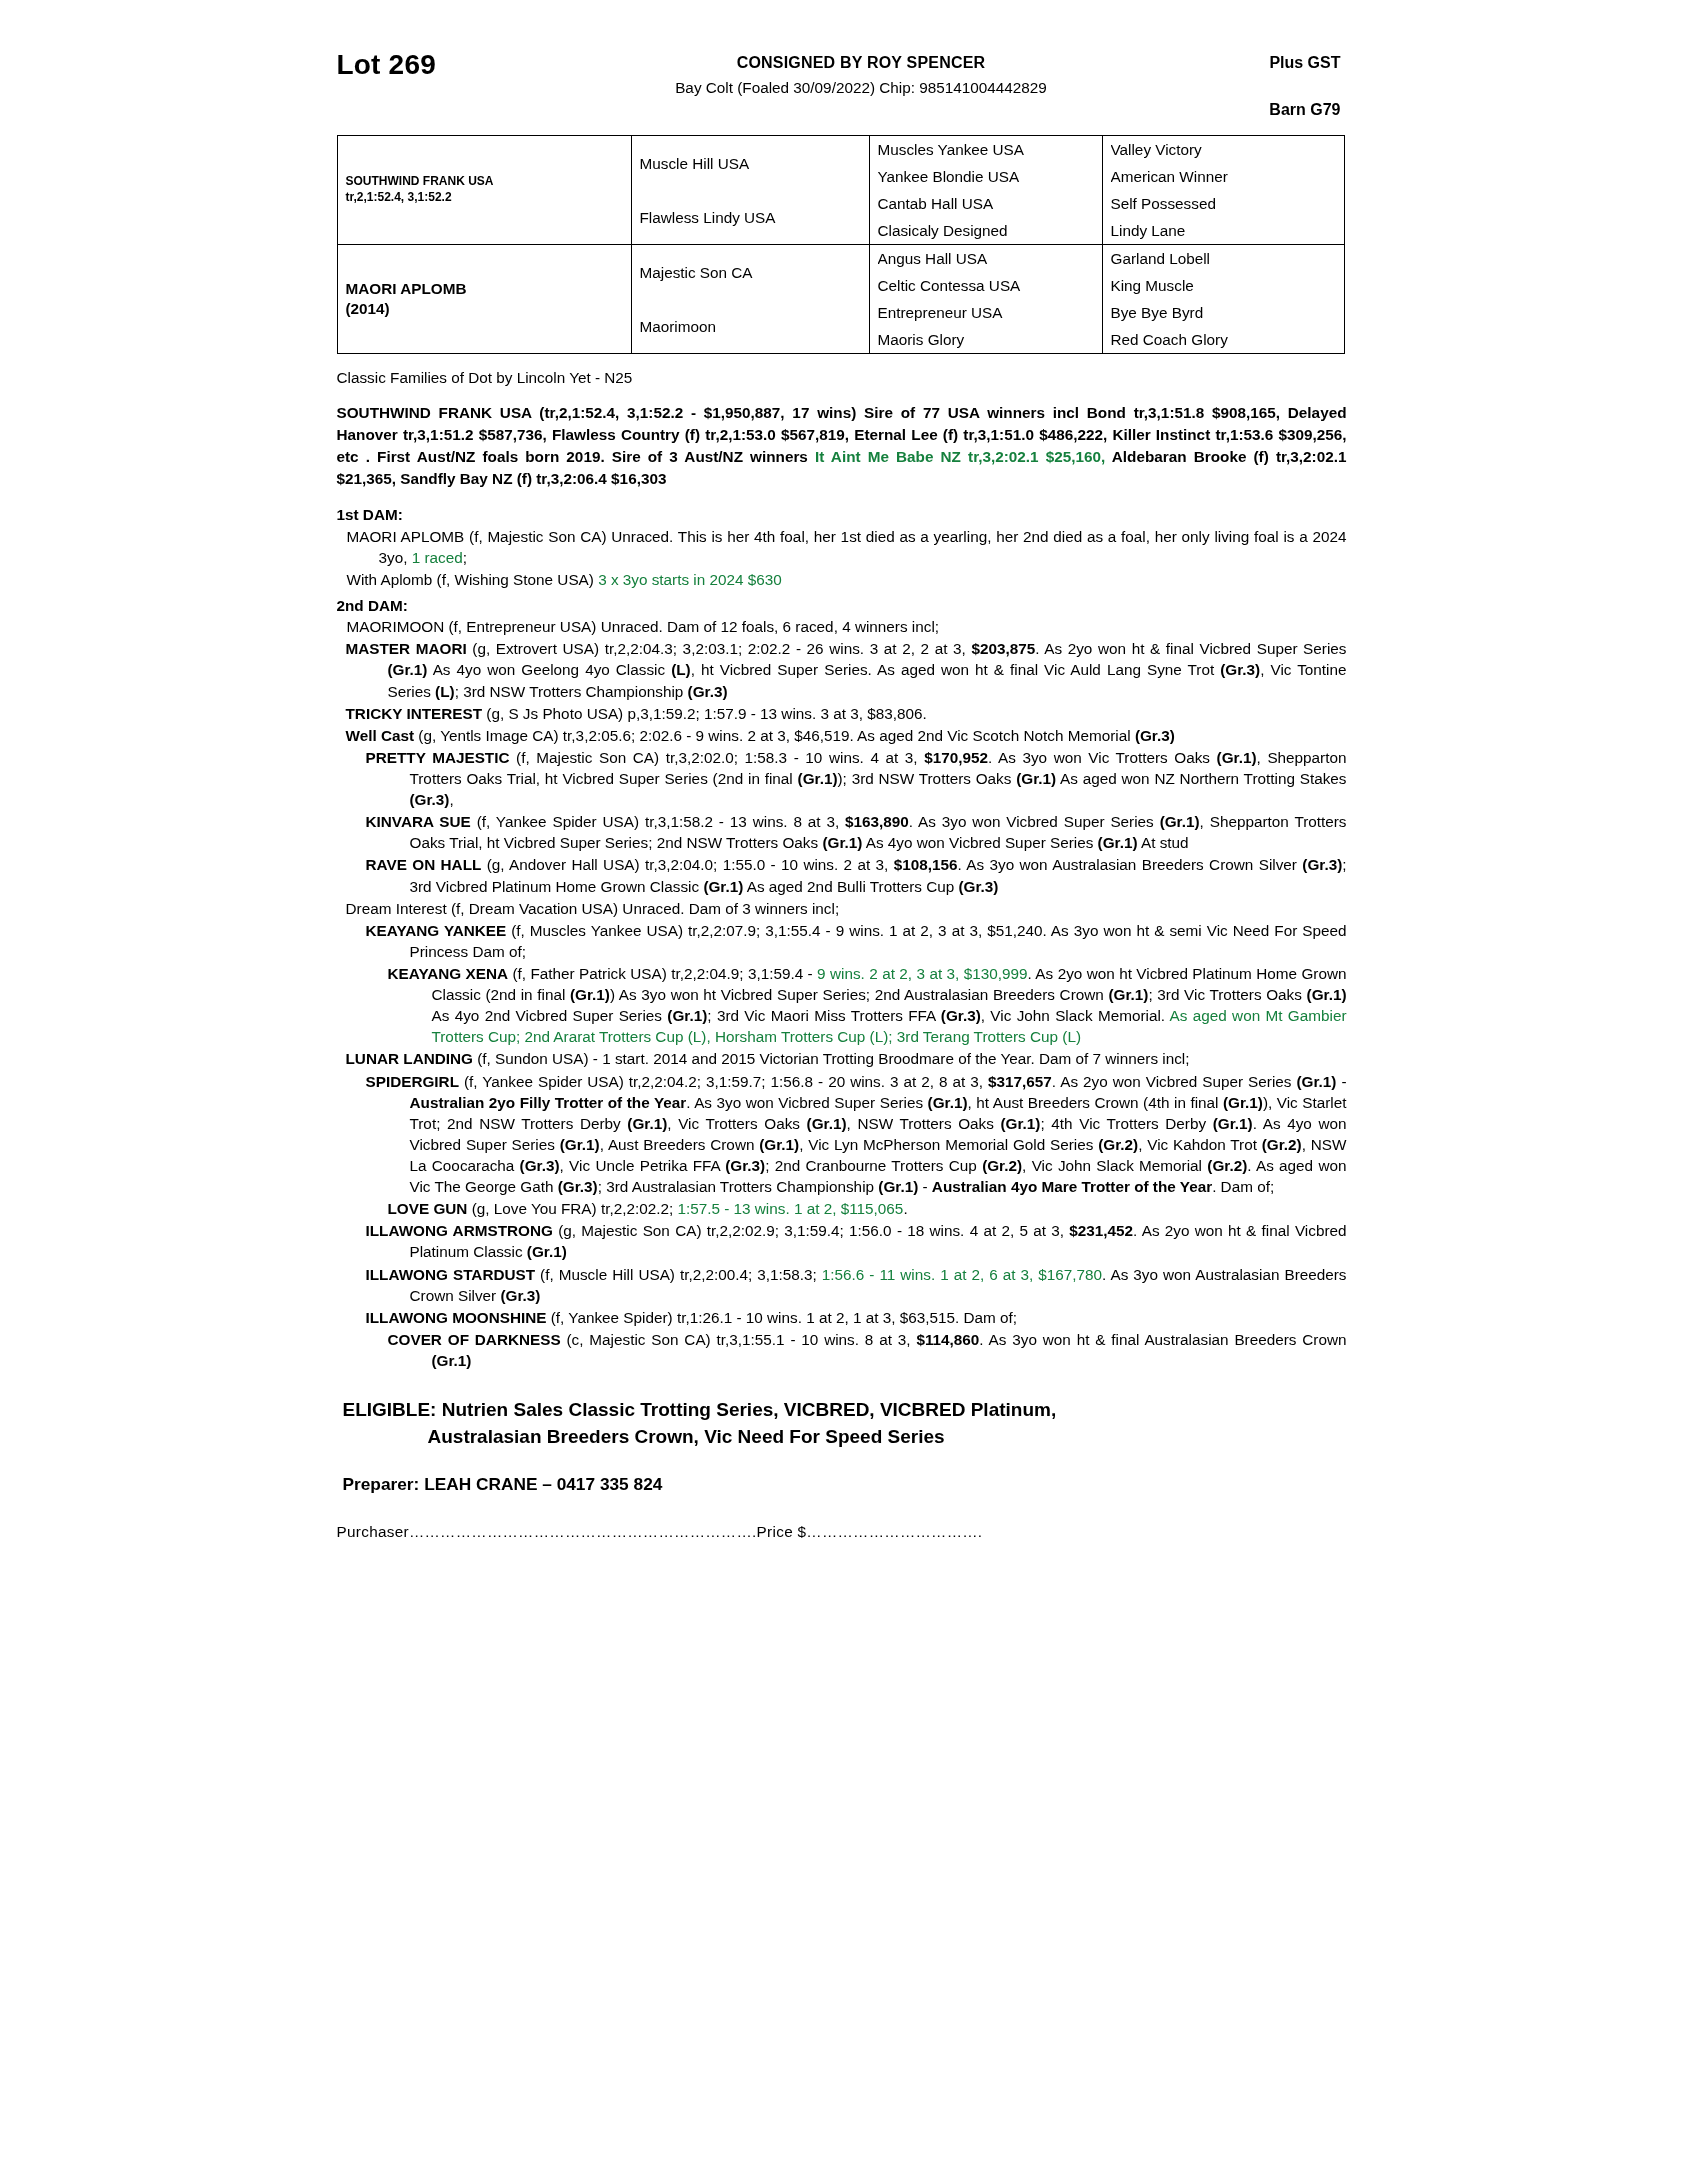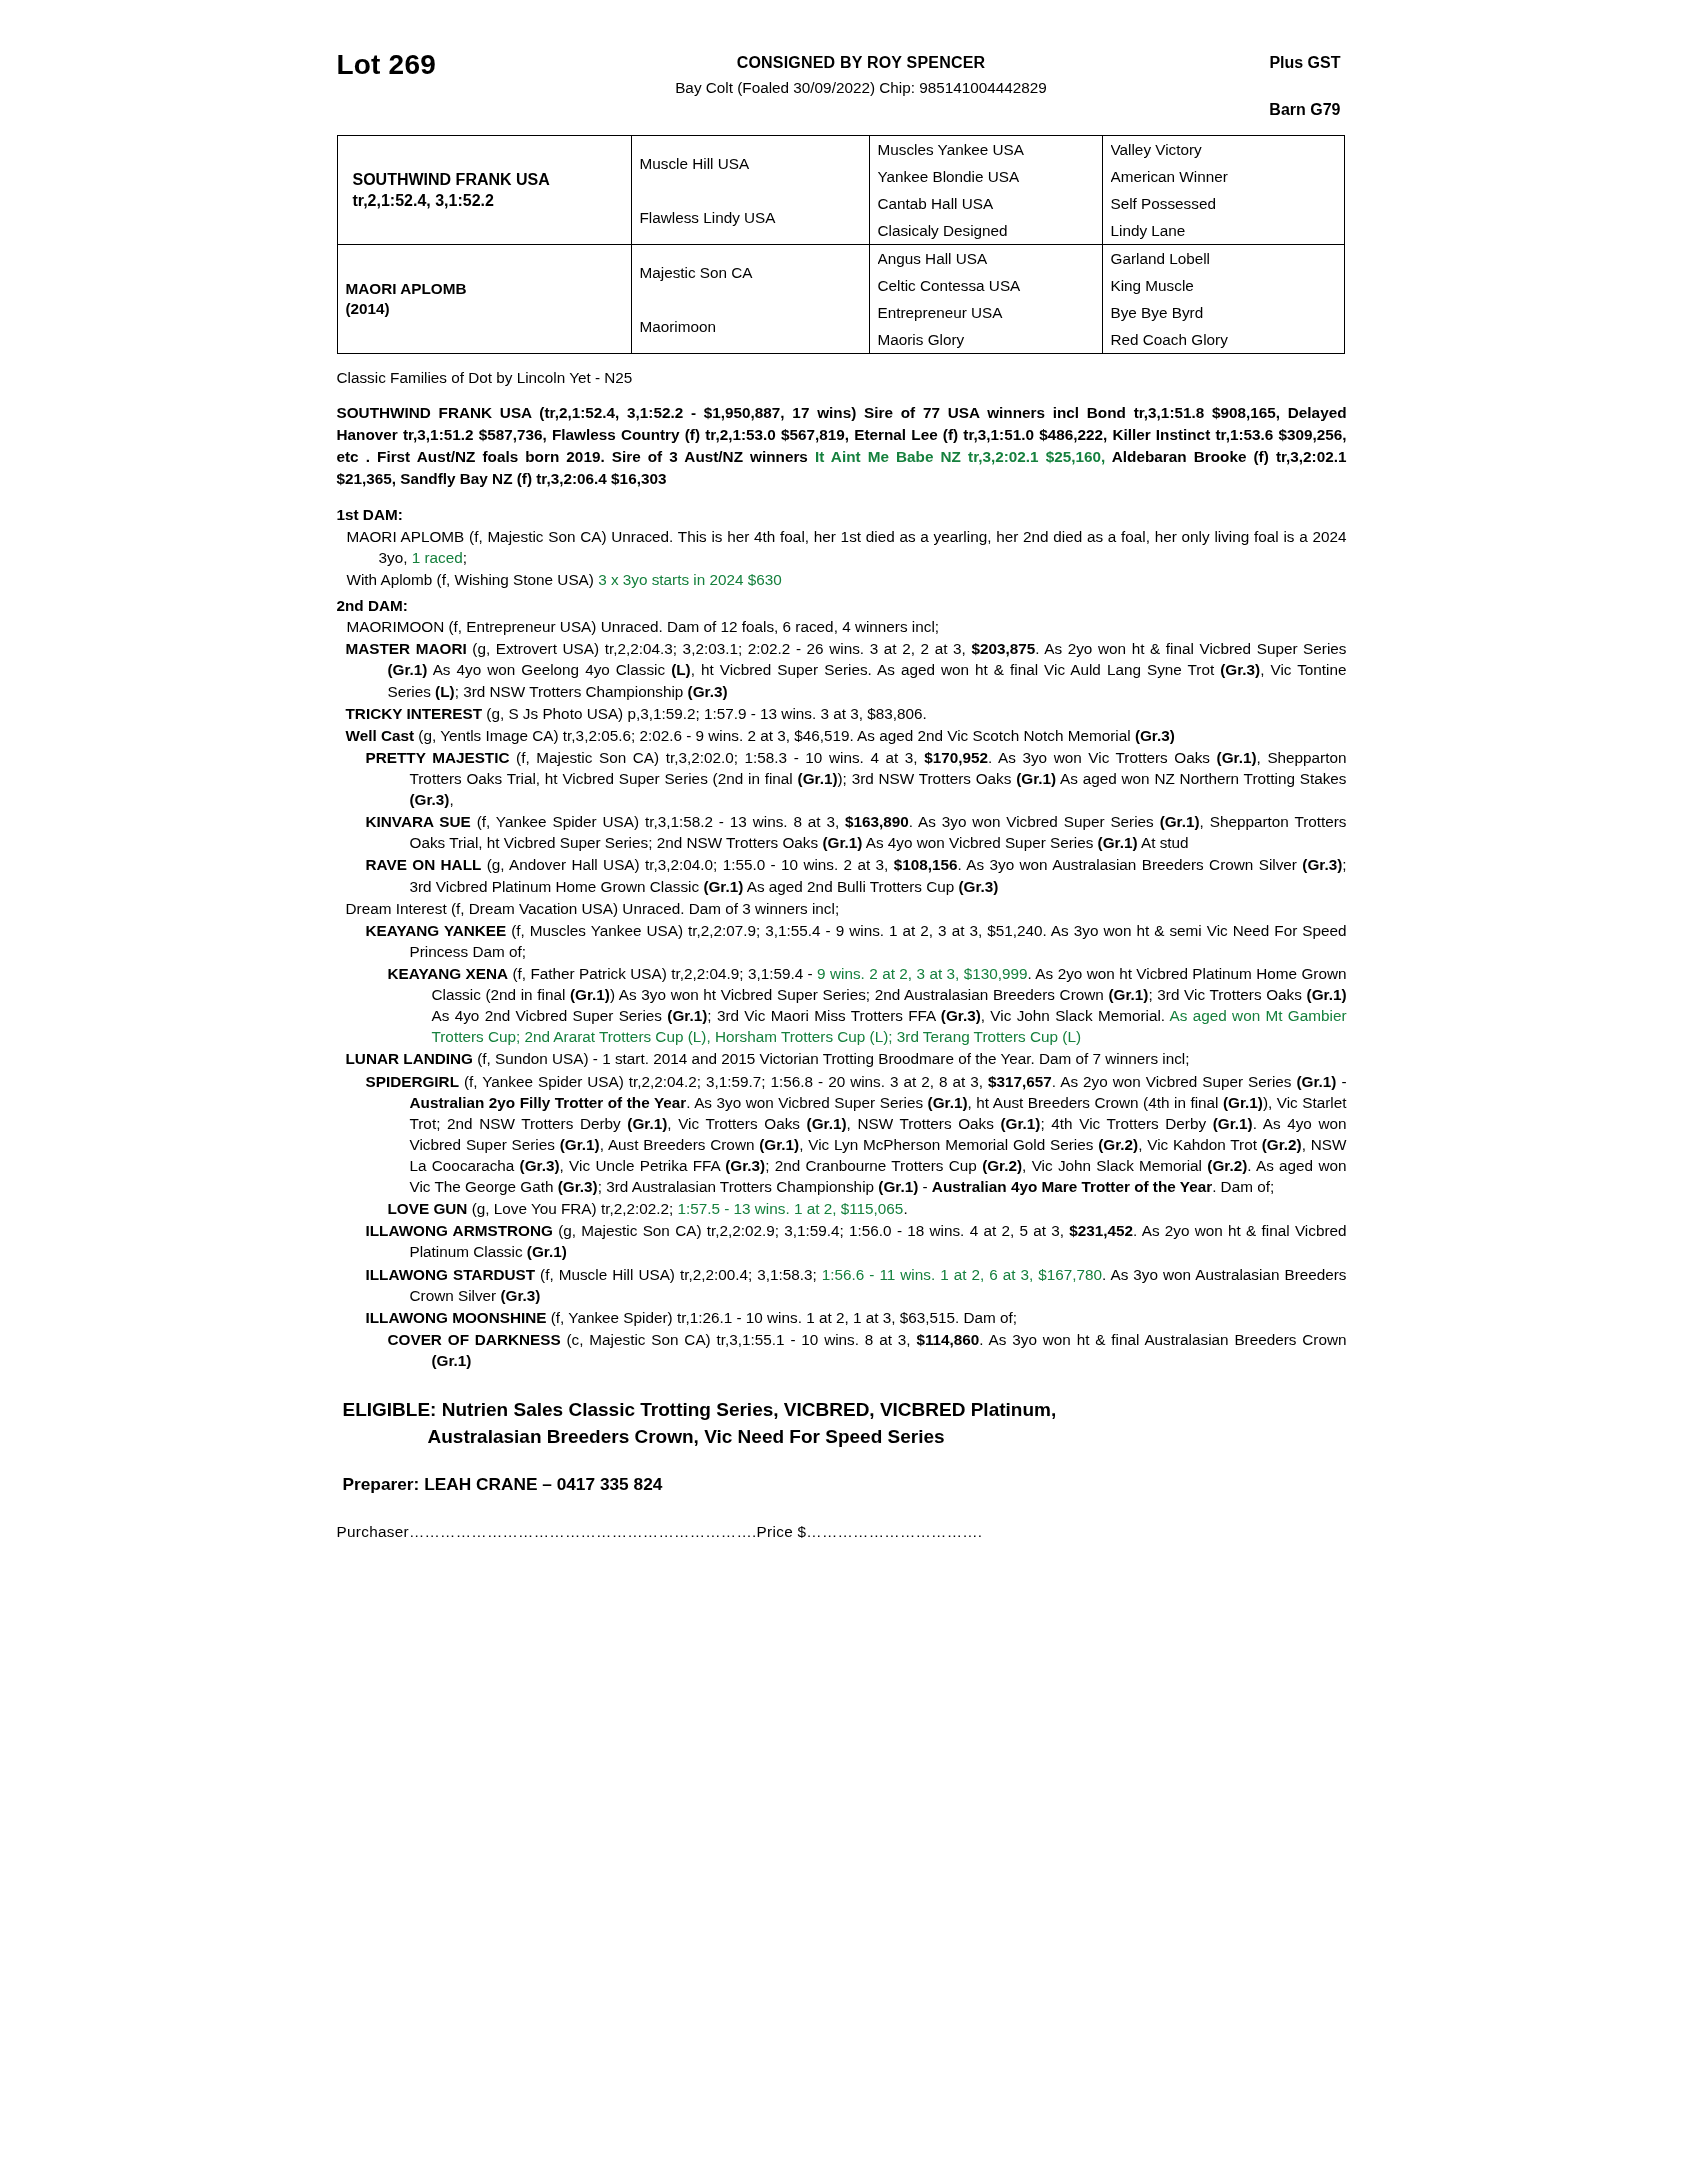--- a/index.html
+++ b/index.html
@@ -119,21 +119,21 @@
     border-left: 1.5px solid #000;
     display: flex;
     flex-direction: column;
     justify-content: flex-end;
   }
   .ped-block {
     border-bottom: 1.5px solid #000;
   }
   .ped-block:last-child { border-bottom: none; }
   .ped-line { height: 27px; line-height: 27px; white-space: nowrap; overflow: hidden; }
-  .ped-name-main { font-weight: bold; font-size: 16px; margin-left: 7px; }
+  .ped-name-main { font-weight: bold; font-size: 12px; }
   .ped-name-sub { font-weight: bold; font-size: 15.3px; }
 
   
   .families {
     margin: 6px 0 14px 0;
     font-size: 15.3px;
   }
   .sire-para {
     font-weight: bold;
     text-align: justify;

